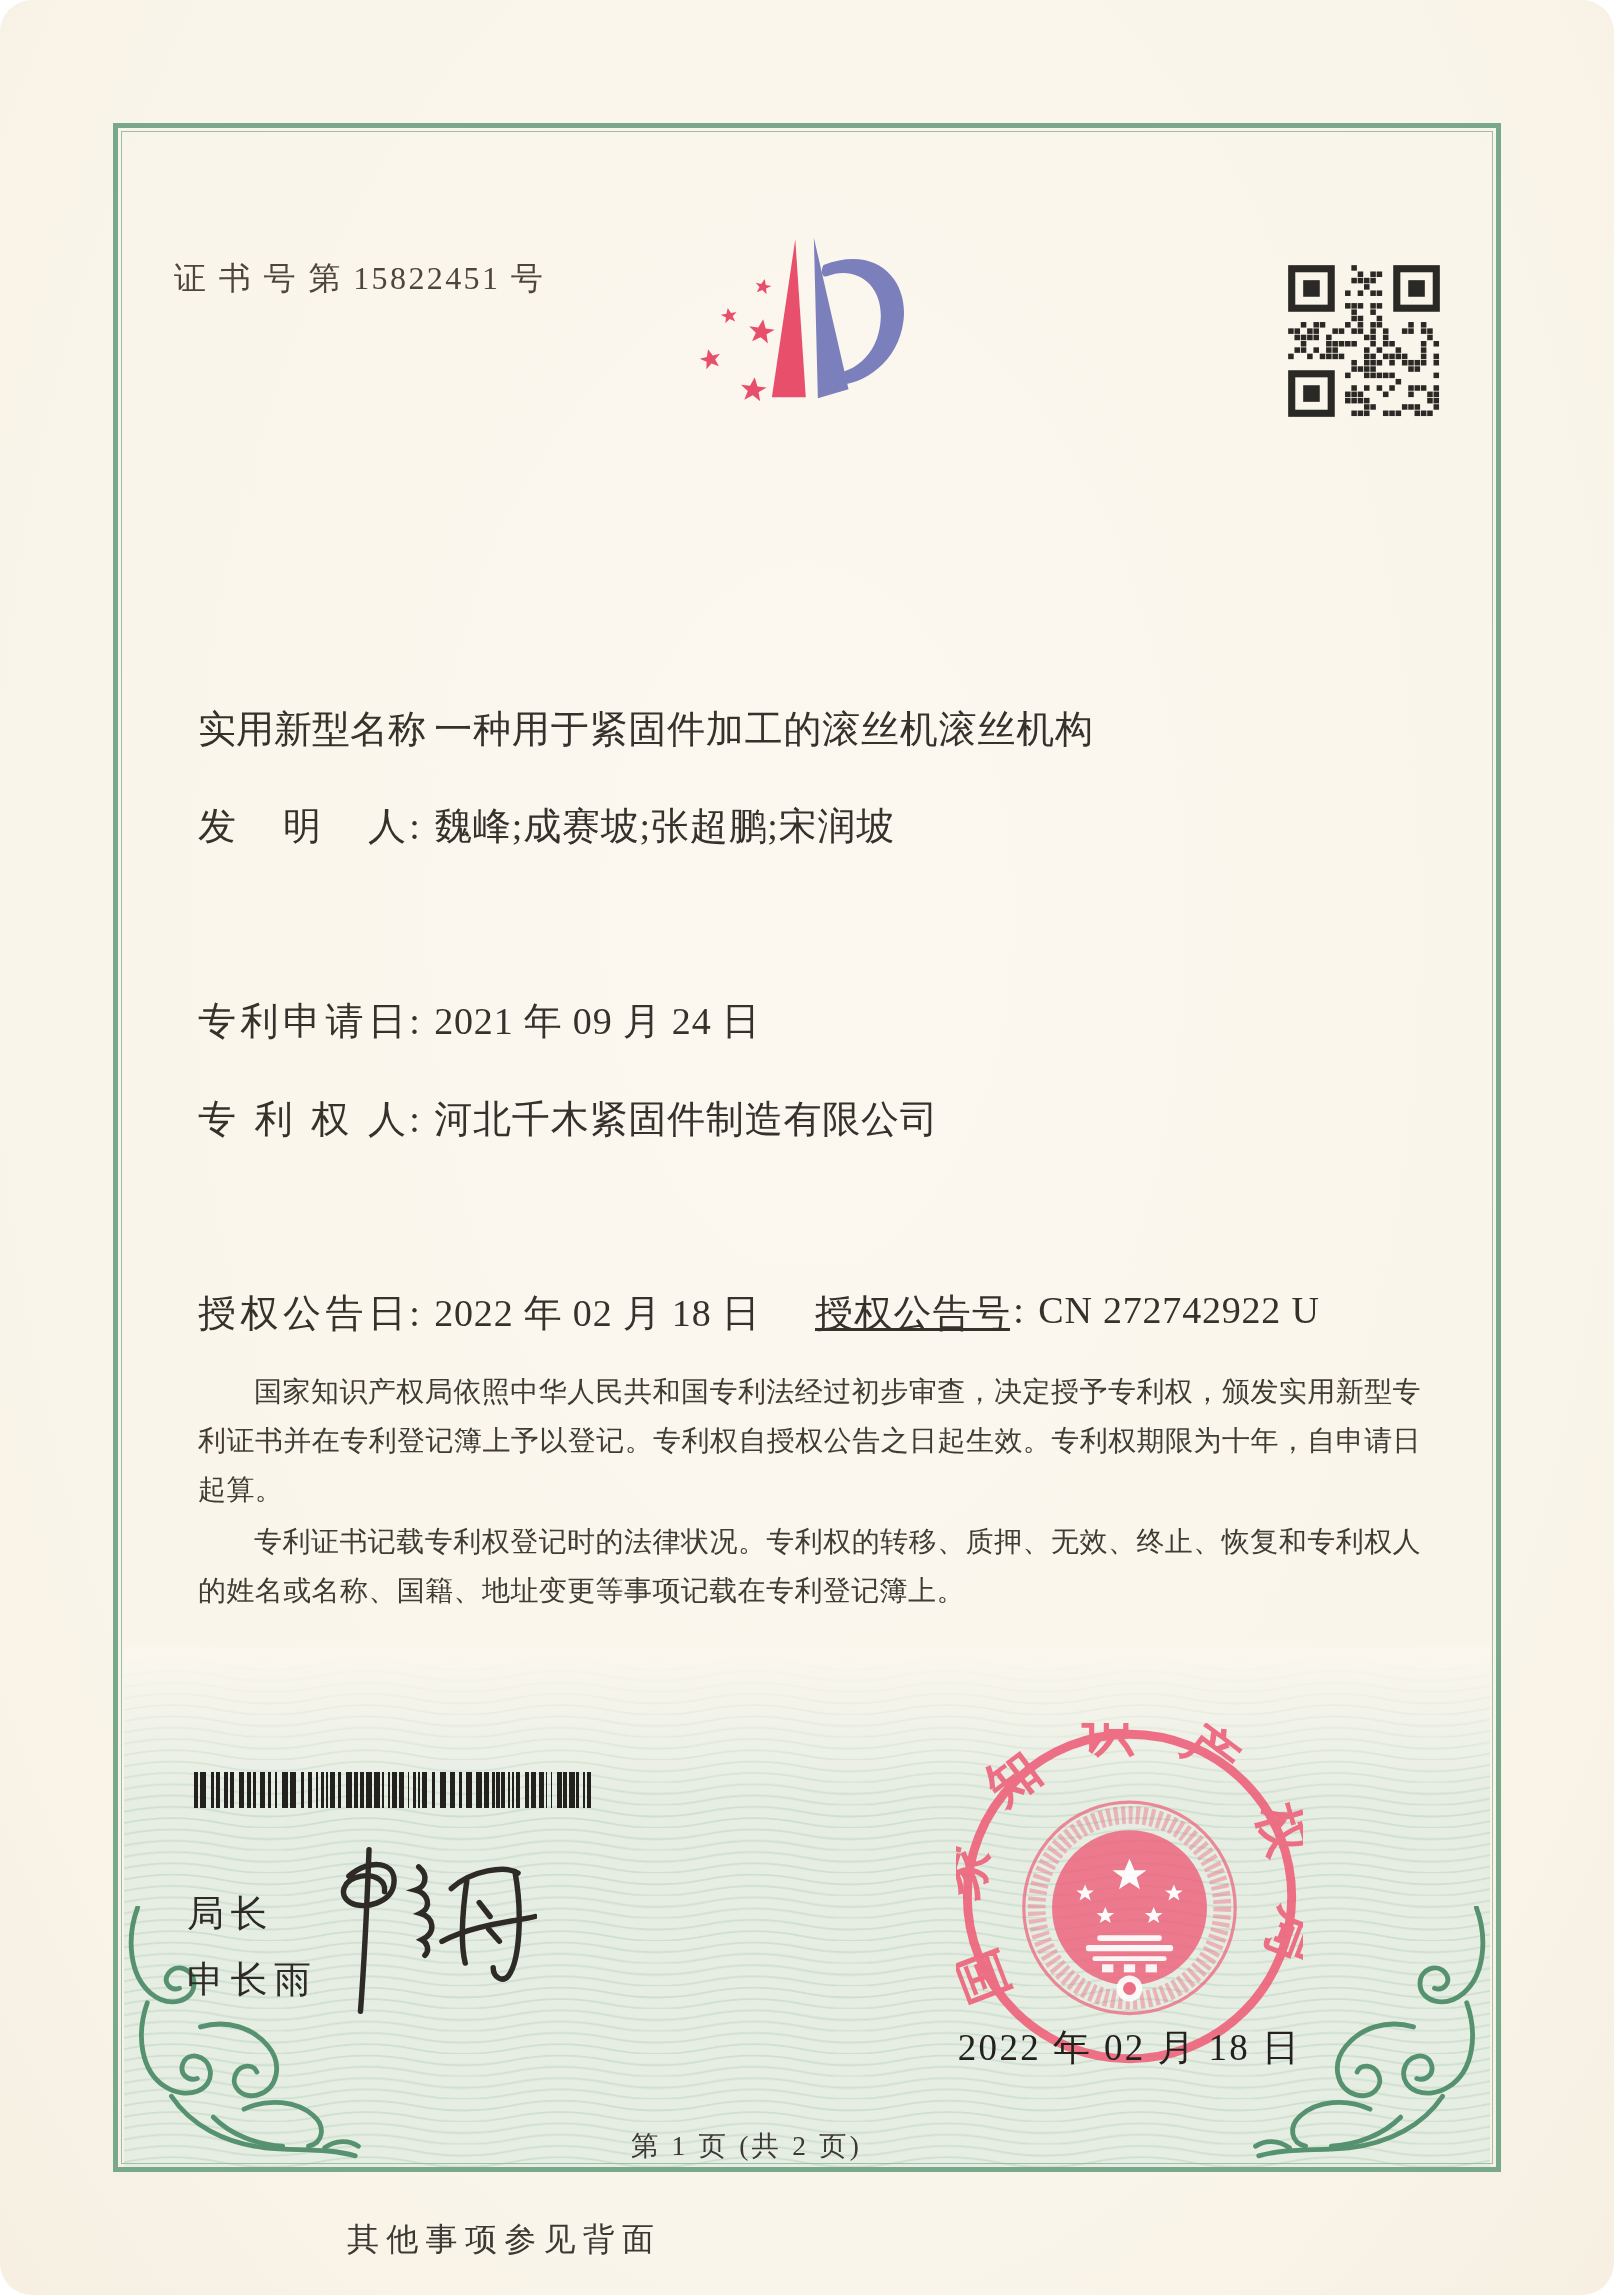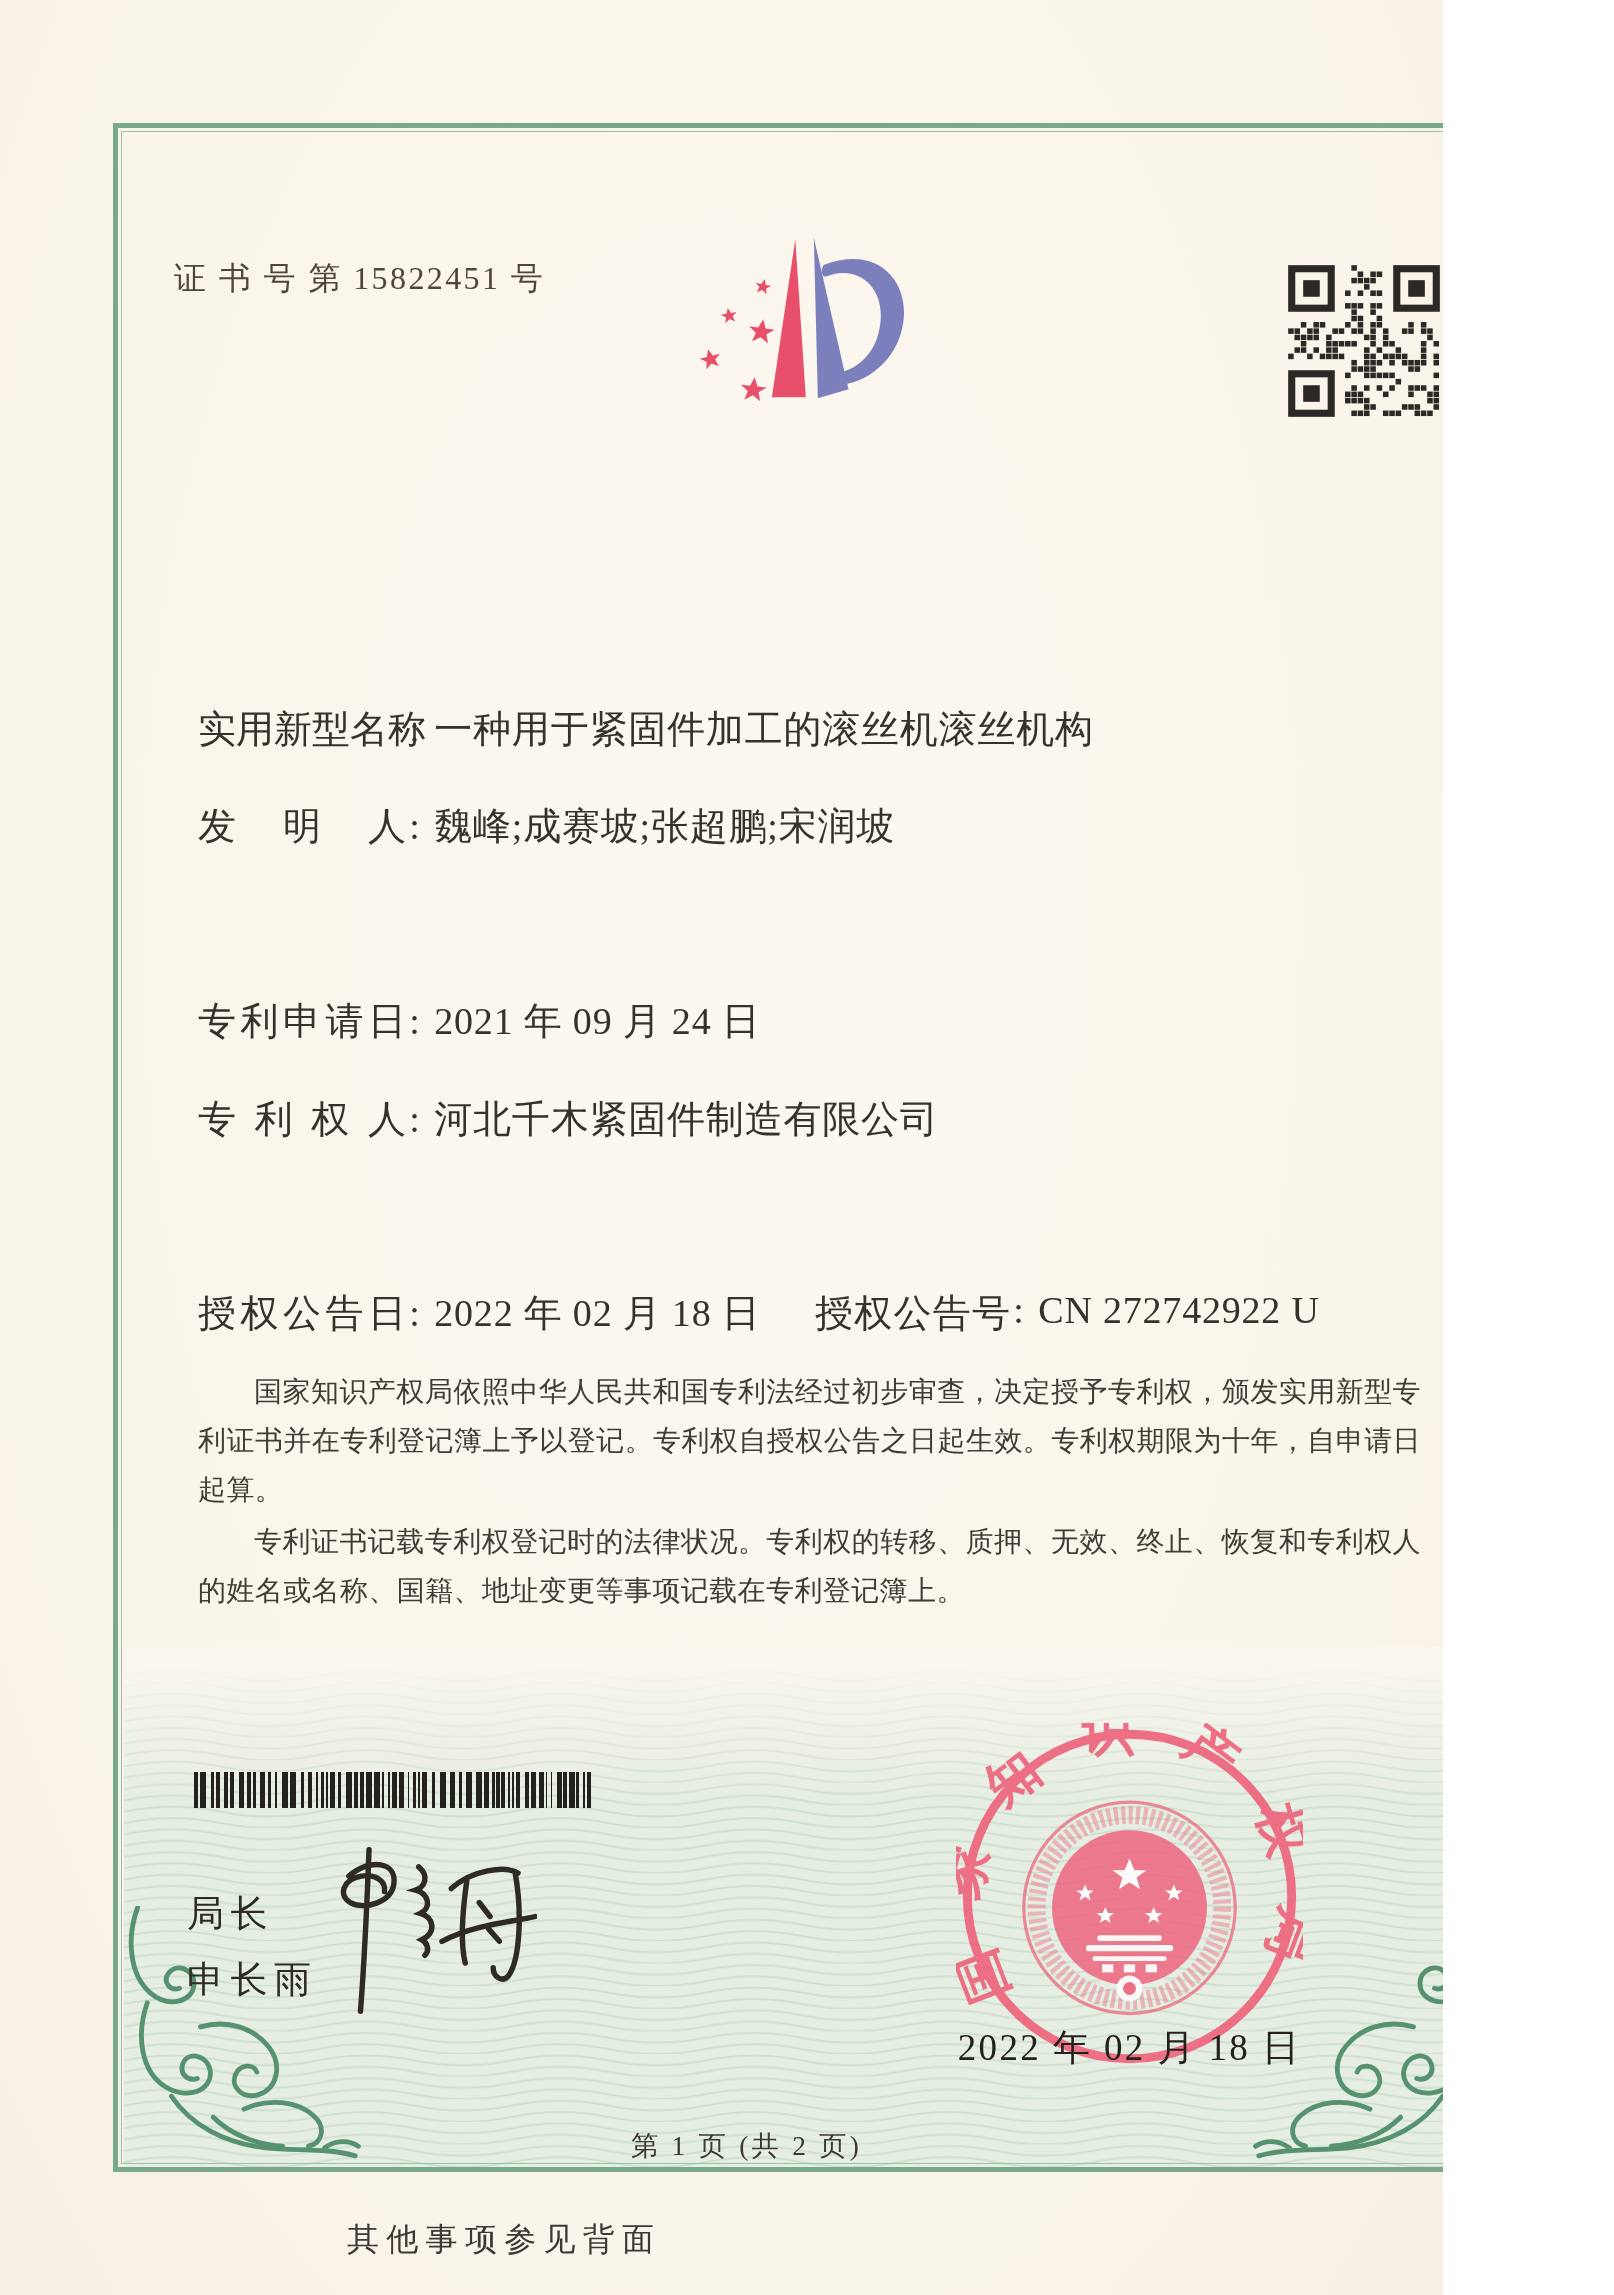--- a/index.html
+++ b/index.html
@@ -1,18 +1,18 @@
 <!DOCTYPE html>
 <html style="font-size:13px"><head>
 <meta charset="utf-8">
 <style>
   html,body{margin:0;padding:0;}
   body{font-family:"Liberation Serif","DejaVu Serif",serif;}
-  .page{position:relative;width:1443px;height:2295px;overflow:hidden;
-        background:radial-gradient(ellipse at 50% 40%, #fcf8f0 0%, #faf5ea 70%, #f6efe2 100%);color:#33302b;}
+  .page{position:relative;width:1614px;height:2295px;overflow:hidden;
+        background:radial-gradient(ellipse at 50% 40%, #fcf8f0 0%, #faf5ea 70%, #f6efe2 100%);color:#33302b;border-radius:32px;}
 
   
   .frame{position:absolute;left:113px;top:123px;width:1388px;height:2049px;
          border:5.6px solid #7aa88b;box-sizing:border-box;pointer-events:none;z-index:9;}
   .frame::after{content:'';position:absolute;inset:3.2px;border:1.6px solid #9dbfa6;}
 
   
   .band{position:absolute;left:124px;top:1647px;width:1366px;height:520px;z-index:0;overflow:hidden;}
   .band-fade{position:absolute;left:0;top:0;width:100%;height:153px;
              background:linear-gradient(#fbf7ee 5%, rgba(251,247,238,0) 100%);}
@@ -23,21 +23,21 @@
   
   .cert-no{position:absolute;left:174px;top:257px;font-size:32px;letter-spacing:2.4px;color:#4c463d;}
   .logo{position:absolute;left:688px;top:231px;width:242px;height:194px;}
   .qr{position:absolute;left:1285px;top:262px;width:158px;height:158px;fill:#2b2925;}
   .title{position:absolute;left:0;right:0;top:507px;text-align:center;font-size:76px;font-weight:700;
          letter-spacing:11.3px;color:#2c2824;}
 
   
   .frow{position:absolute;left:198px;width:1223px;font-size:38px;white-space:nowrap;color:#35312b;}
   .flabel{display:inline-block;width:208px;text-align:justify;text-align-last:justify;vertical-align:top;}
-  .flabel2{display:inline-block;width:195px;text-align:justify;text-align-last:justify;vertical-align:top;}
+  .flabel2{display:inline-block;width:195px;text-align:justify;text-align-last:justify;vertical-align:top;text-decoration:underline;}
   .fcolon{display:inline-block;margin:0 14.5px 0 3.2px;}
   .fvalue{letter-spacing:0.8px;}
   .fvalue-block{display:inline-block;vertical-align:top;width:960px;white-space:normal;line-height:47px;}
   .row-name{top:704px;}  .row-inventors{top:801px;}  .row-patent{top:898px;}
   .row-filing{top:996px;} .row-patentee{top:1094px;} .row-address{top:1191px;}
   .row-grant{top:1288px;}
   .pair2{position:absolute;left:617px;top:0;}
 
   
   .paras{position:absolute;left:198px;top:1367px;width:1223px;font-size:28px;line-height:49px;

